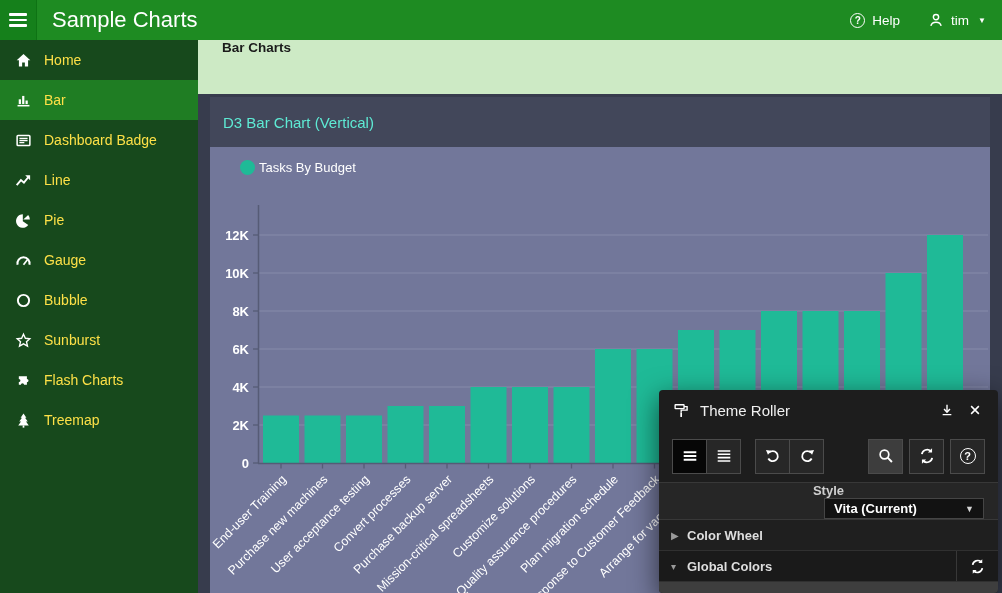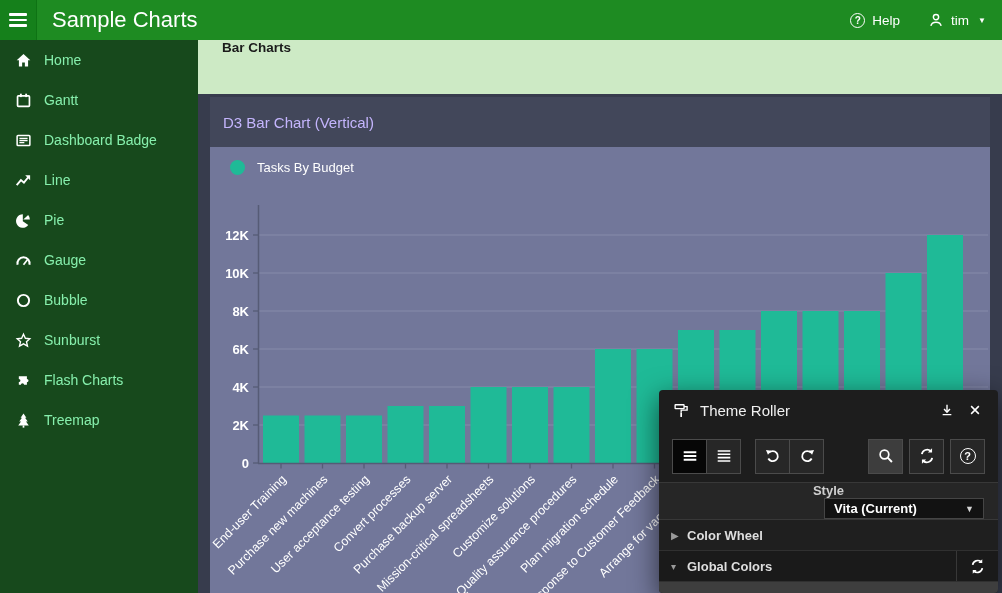--- a/index.html
+++ b/index.html
@@ -12,37 +12,37 @@
   .hamburger { width:18px; display:flex; flex-direction:column; gap:3px; }
   .hamburger span { display:block; height:2.5px; background:#fff; border-radius:1px; }
   .tb-title { color:#fff; font-size:22px; margin-left:15px; }
   .tb-right { margin-left:auto; display:flex; align-items:center; gap:28px; padding-right:16px; }
   .tb-item { display:flex; align-items:center; gap:7px; color:#fff; font-size:13.5px; cursor:pointer; }
   .qcircle { width:15px; height:15px; border:1.4px solid #fff; border-radius:50%; display:flex; align-items:center; justify-content:center; font-size:10px; font-weight:bold; color:#fff; }
   .tb-caret { font-size:8px; margin-left:2px; }
 
   
   .sidebar { position:absolute; top:40px; left:0; width:198px; bottom:0; background:#17491c; z-index:25; }
-  .side-item { height:40px; display:flex; align-items:center; padding:0 14px; color:#86efac; font-size:14px; cursor:pointer; }
+  .side-item { height:40px; display:flex; align-items:center; padding:0 14px; color:#fde047; font-size:14px; cursor:pointer; }
   .side-item.selected { background:#1f7d23; }
   .side-icon { width:19px; height:18px; margin-right:11px; display:flex; align-items:center; justify-content:center; flex:none; }
   .side-icon svg { width:17px; height:17px; }
   .side-caret { margin-left:auto; width:14px; height:14px; }
   .side-caret svg { width:13px; height:13px; }
 
   
   .crumb-bar { position:absolute; left:198px; top:40px; width:804px; height:54px; background:#cdeac5; display:flex; align-items:flex-start; padding-left:24px; z-index:5; }
   .crumb-title { font-size:13.5px; font-weight:bold; color:#1b1b1b; }
 
   
   .main { position:absolute; left:198px; top:87px; width:804px; height:506px; background:#373c4d; overflow:hidden; }
   .card { position:absolute; left:12px; top:10px; width:780px; height:520px; }
-  .card-header { height:50px; background:#42475a; display:flex; align-items:center; padding:0 13px; color:#c4b5fd; font-size:15px; }
+  .card-header { height:50px; background:#42475a; display:flex; align-items:center; padding:0 13px; color:#5eead4; font-size:15px; }
   .card-body { position:relative; height:446px; background:#72779a; overflow:hidden; }
-  .legend { position:absolute; left:20px; top:13px; display:flex; align-items:center; gap:12px; z-index:2; }
+  .legend { position:absolute; left:30px; top:13px; display:flex; align-items:center; gap:4px; z-index:2; }
   .legend-dot { width:15px; height:15px; border-radius:50%; background:#1fba97; }
   .legend-label { color:#fff; font-size:13px; }
   #chart { position:absolute; left:0; top:0; display:block; }
 
   
   .troller { position:absolute; left:659px; top:390px; width:339px; height:203px; background:#1d1d1d; color:#e8e8e8; z-index:40; box-shadow:0 8px 28px rgba(0,0,0,.6); border-radius:4px; overflow:hidden; }
   .tr-header { height:40px; display:flex; align-items:center; padding:0 14px; gap:10px; }
   .tr-hicon svg { width:17px; height:17px; display:block; }
   .tr-title { font-size:15px; flex:1; color:#f0f0f0; }
   .tr-hbtn { width:18px; height:18px; display:flex; align-items:center; justify-content:center; cursor:pointer; }
@@ -100,29 +100,30 @@
 
 <nav class="sidebar" id="sidebar">
     <div class="side-item">
     <span class="side-icon">
         <svg viewBox="0 0 20 20" xmlns="http://www.w3.org/2000/svg">
           <path d="M10 2.4 L18 9.6 H15.4 V17 H11.6 V12.4 H8.4 V17 H4.6 V9.6 H2 Z" fill="#fff"></path>
         </svg>
       </span>
     <span class="side-label">Home</span>
   </div>
-    <div class="side-item">
-    <span class="side-icon">
-        <svg viewBox="0 0 20 20" xmlns="http://www.w3.org/2000/svg">
-          <rect x="3" y="4.5" width="14" height="12.5" rx="1" fill="none" stroke="#fff" stroke-width="2"></rect>
-          <rect x="5.8" y="2" width="2.2" height="4" fill="#fff"></rect>
-          <rect x="12" y="2" width="2.2" height="4" fill="#fff"></rect>
-        </svg>
-      </span>
-    <span class="side-label">Gantt</span>
+    <div class="side-item selected">
+    <span class="side-icon">
+        <svg viewBox="0 0 20 20" xmlns="http://www.w3.org/2000/svg">
+          <rect x="3" y="15.2" width="14" height="1.8" fill="#fff"></rect>
+          <rect x="4.4" y="8.6" width="2.6" height="5.6" fill="#fff"></rect>
+          <rect x="8.4" y="4.6" width="2.6" height="9.6" fill="#fff"></rect>
+          <rect x="12.4" y="10" width="2.6" height="4.2" fill="#fff"></rect>
+        </svg>
+      </span>
+    <span class="side-label">Bar</span>
   </div>
     <div class="side-item">
     <span class="side-icon">
         <svg viewBox="0 0 20 20" xmlns="http://www.w3.org/2000/svg">
           <rect x="2.5" y="4" width="15" height="12" rx="1" fill="none" stroke="#fff" stroke-width="1.8"></rect>
           <path d="M5.2 7.6 H14.8 M5.2 10 H14.8 M5.2 12.4 H11" stroke="#fff" stroke-width="1.5"></path>
         </svg>
       </span>
     <span class="side-label">Dashboard Badge</span>
   </div>

